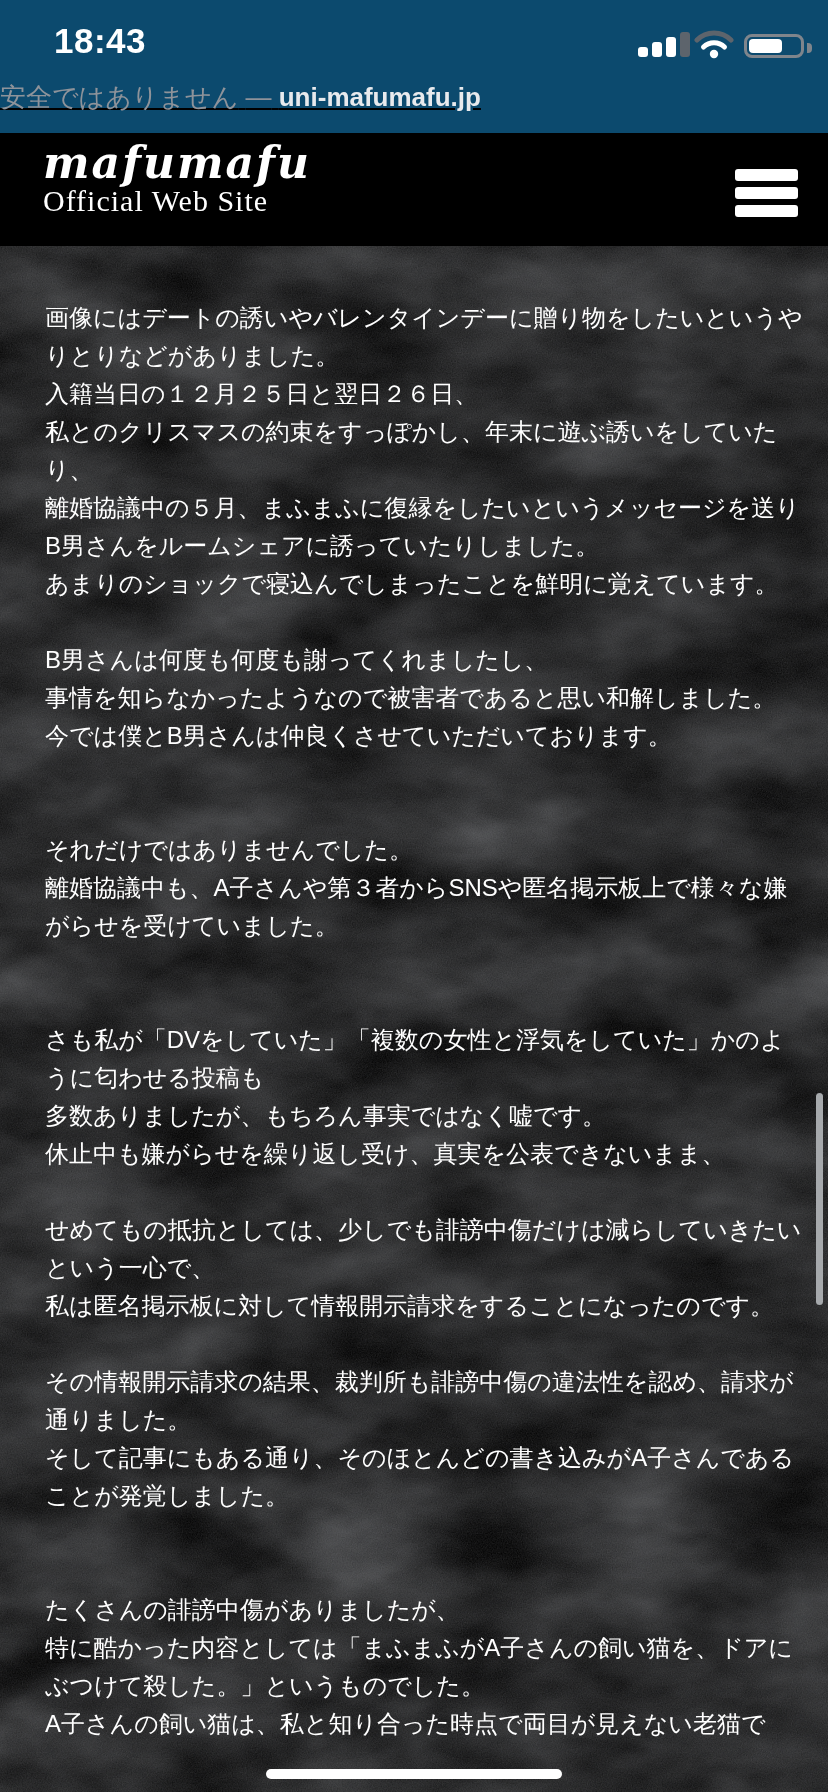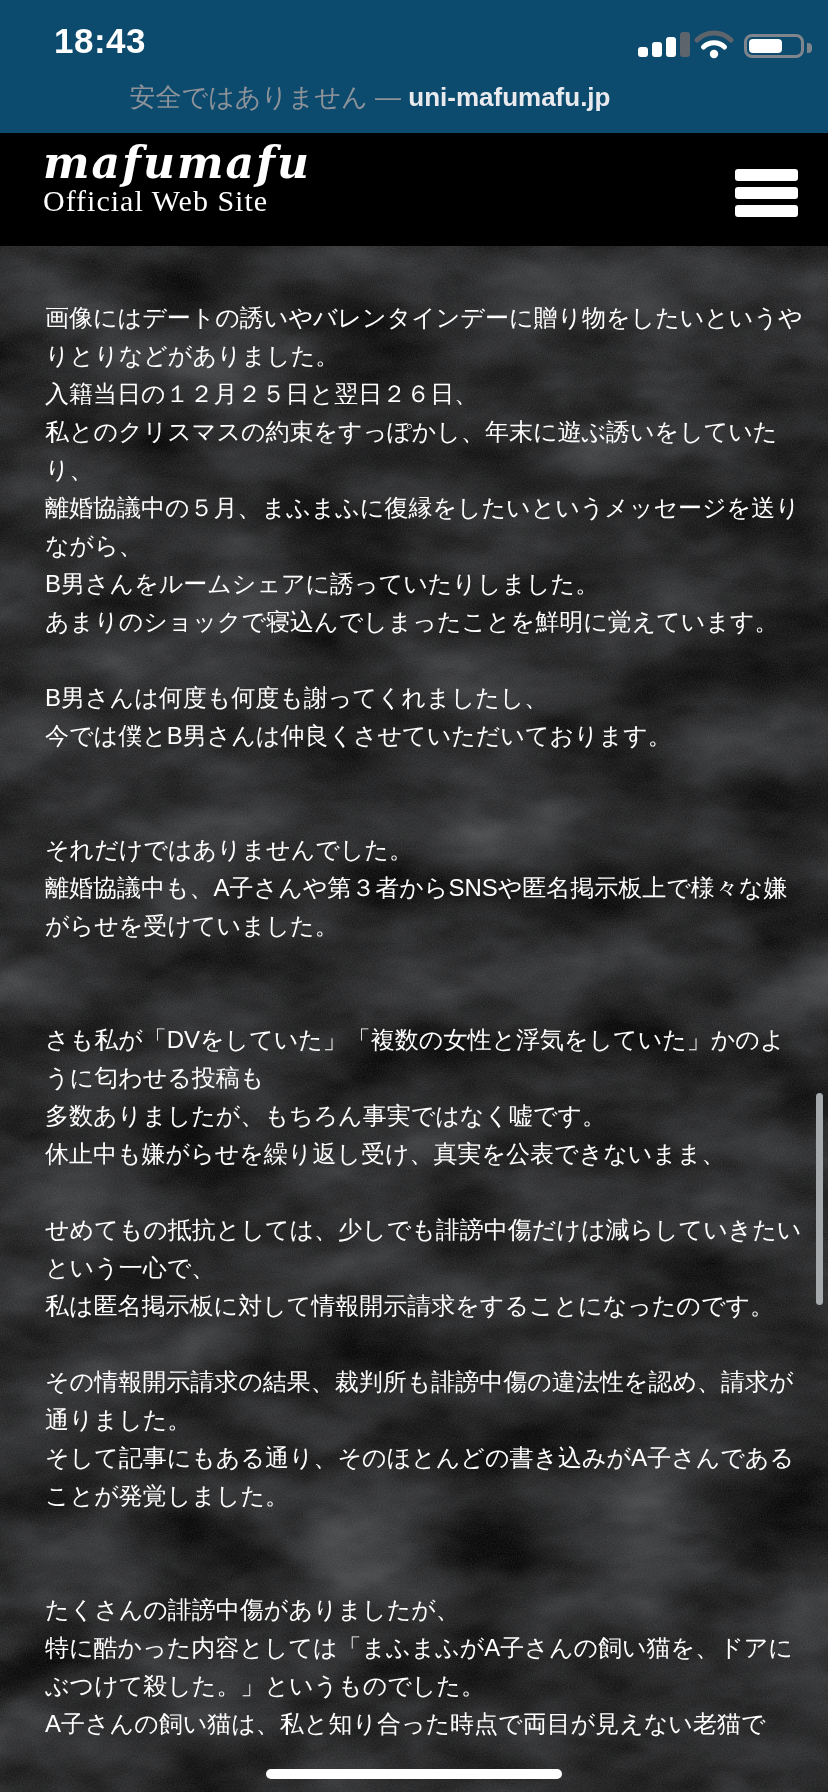--- a/index.html
+++ b/index.html
@@ -12,21 +12,21 @@
   .sig{position:absolute;top:0;left:638px;width:58px;height:60px;}
   .sig i{position:absolute;bottom:3px;width:10px;border-radius:3px;background:#fff;}
   .sig i.b1{left:0;height:10px;}
   .sig i.b2{left:14px;height:15px;}
   .sig i.b3{left:28px;height:20px;}
   .sig i.b4{left:42px;height:25px;background:#5d646c;}
   .wifi{position:absolute;left:694px;top:29px;}
   .batt{position:absolute;left:744px;top:34px;width:60px;height:24px;border:3px solid #7f858c;border-radius:8px;box-sizing:border-box;}
   .batt .fill{position:absolute;left:2px;top:2px;width:33px;height:14px;background:#fff;border-radius:4px;}
   .batt .tip{position:absolute;left:60px;top:6px;width:5px;height:10px;background:#7f858c;border-radius:0 4px 4px 0;}
-  .urlrow{position:absolute;left:0;top:80px;width:740px;text-align:center;font-size:26px;z-index:6;cursor:pointer;}
+  .urlrow{position:absolute;left:0;top:80px;width:740px;font-size:26px;z-index:6;cursor:pointer;text-decoration:underline;}
   .urlrow .sec{color:#8e939a;}
   .urlrow .dom{color:#e8eaed;font-weight:600;}
 
   
   .siteheader{position:absolute;left:0;top:133px;width:828px;height:98px;background:#000;z-index:5;}
   .logo{position:absolute;left:43px;top:8px;color:#fff;cursor:pointer;}
   .logo .l1{font-family:"DejaVu Serif",serif;font-style:italic;font-weight:700;font-size:44px;line-height:44px;letter-spacing:2px;}
   .logo .l2{font-family:"Liberation Serif",serif;font-size:30px;line-height:32px;letter-spacing:1px;}
   .burger{position:absolute;left:735px;top:36px;width:63px;height:50px;background:none;border:none;padding:0;cursor:pointer;}
   .burger i{position:absolute;left:0;width:63px;height:12px;background:#fff;border-radius:3px;}
@@ -100,25 +100,25 @@
       <rect width="828" height="1552" filter="url(#blotch)" opacity="0.55"></rect>
       <rect width="828" height="1552" filter="url(#grain)" opacity="0.35"></rect>
     </svg>
     <div class="article">
         <div class="tline">画像にはデートの誘いやバレンタインデーに贈り物をしたいというや</div>
         <div class="tline">りとりなどがありました。</div>
         <div class="tline">入籍当日の１２月２５日と翌日２６日、</div>
         <div class="tline">私とのクリスマスの約束をすっぽかし、年末に遊ぶ誘いをしていた</div>
         <div class="tline">り、</div>
         <div class="tline">離婚協議中の５月、まふまふに復縁をしたいというメッセージを送り</div>
-        <div class="tline">ながら、</div>
         <div class="tline">B男さんをルームシェアに誘っていたりしました。</div>
         <div class="tline">あまりのショックで寝込んでしまったことを鮮明に覚えています。</div>
         <div class="tline"></div>
         <div class="tline">B男さんは何度も何度も謝ってくれましたし、</div>
+        <div class="tline">事情を知らなかったようなので被害者であると思い和解しました。</div>
         <div class="tline">今では僕とB男さんは仲良くさせていただいております。</div>
         <div class="tline"></div>
         <div class="tline"></div>
         <div class="tline">それだけではありませんでした。</div>
         <div class="tline">離婚協議中も、A子さんや第３者からSNSや匿名掲示板上で様々な嫌</div>
         <div class="tline">がらせを受けていました。</div>
         <div class="tline"></div>
         <div class="tline"></div>
         <div class="tline">さも私が「DVをしていた」「複数の女性と浮気をしていた」かのよ</div>
         <div class="tline">うに匂わせる投稿も</div>

